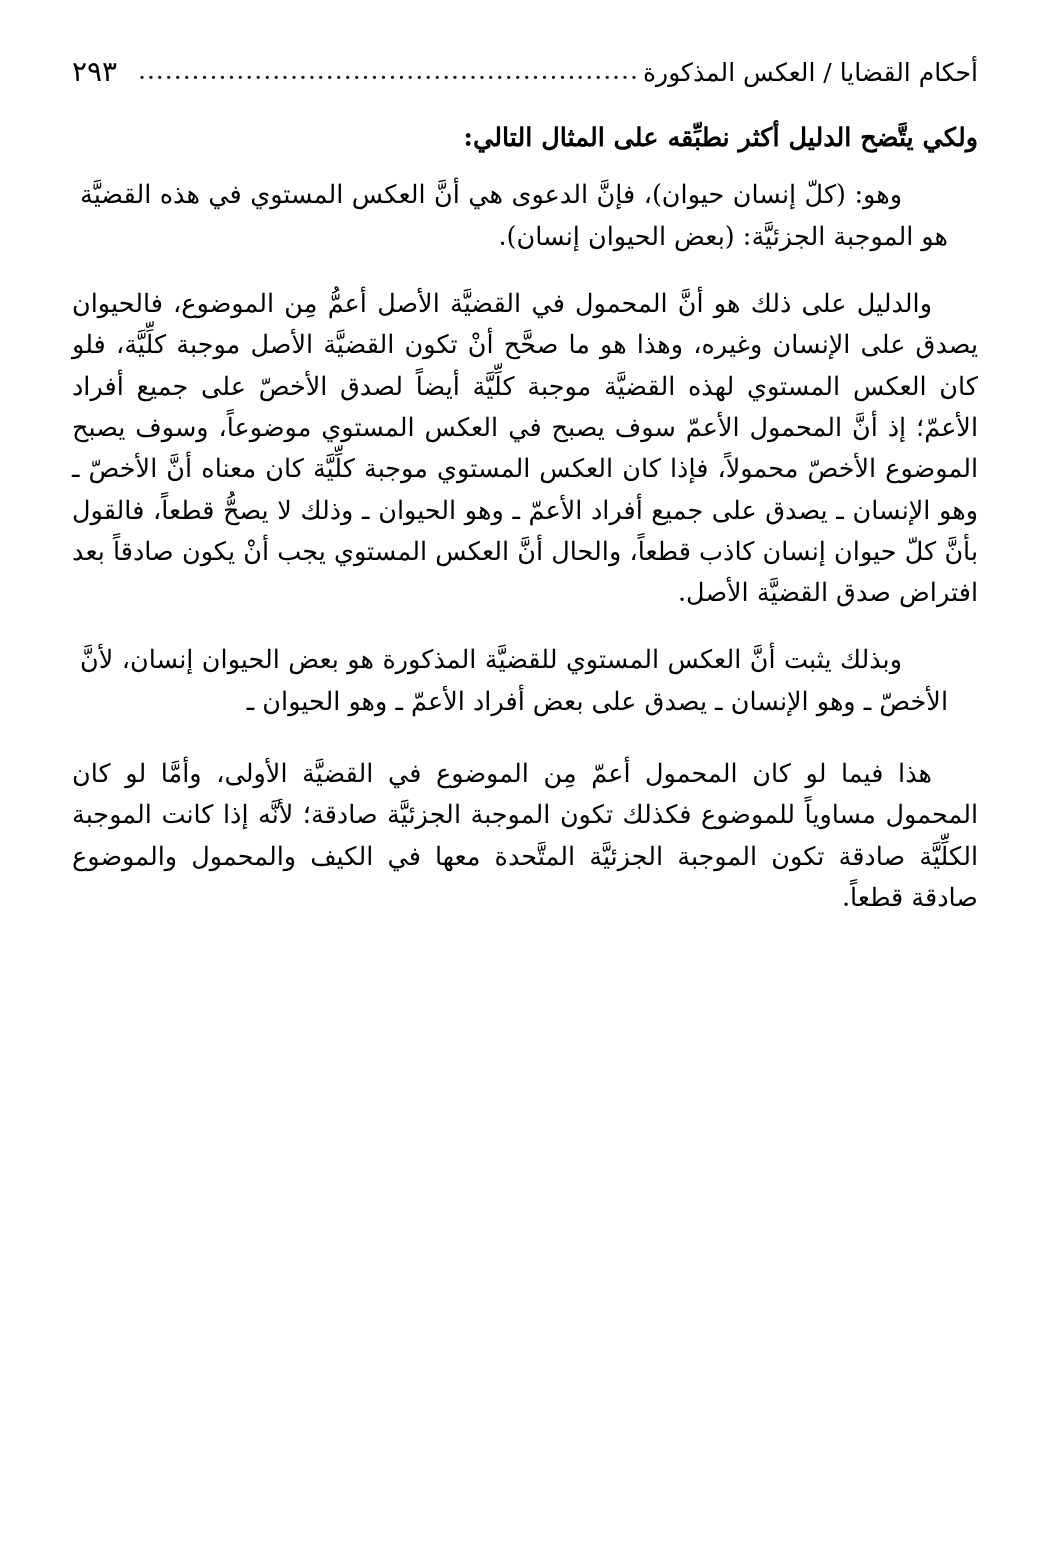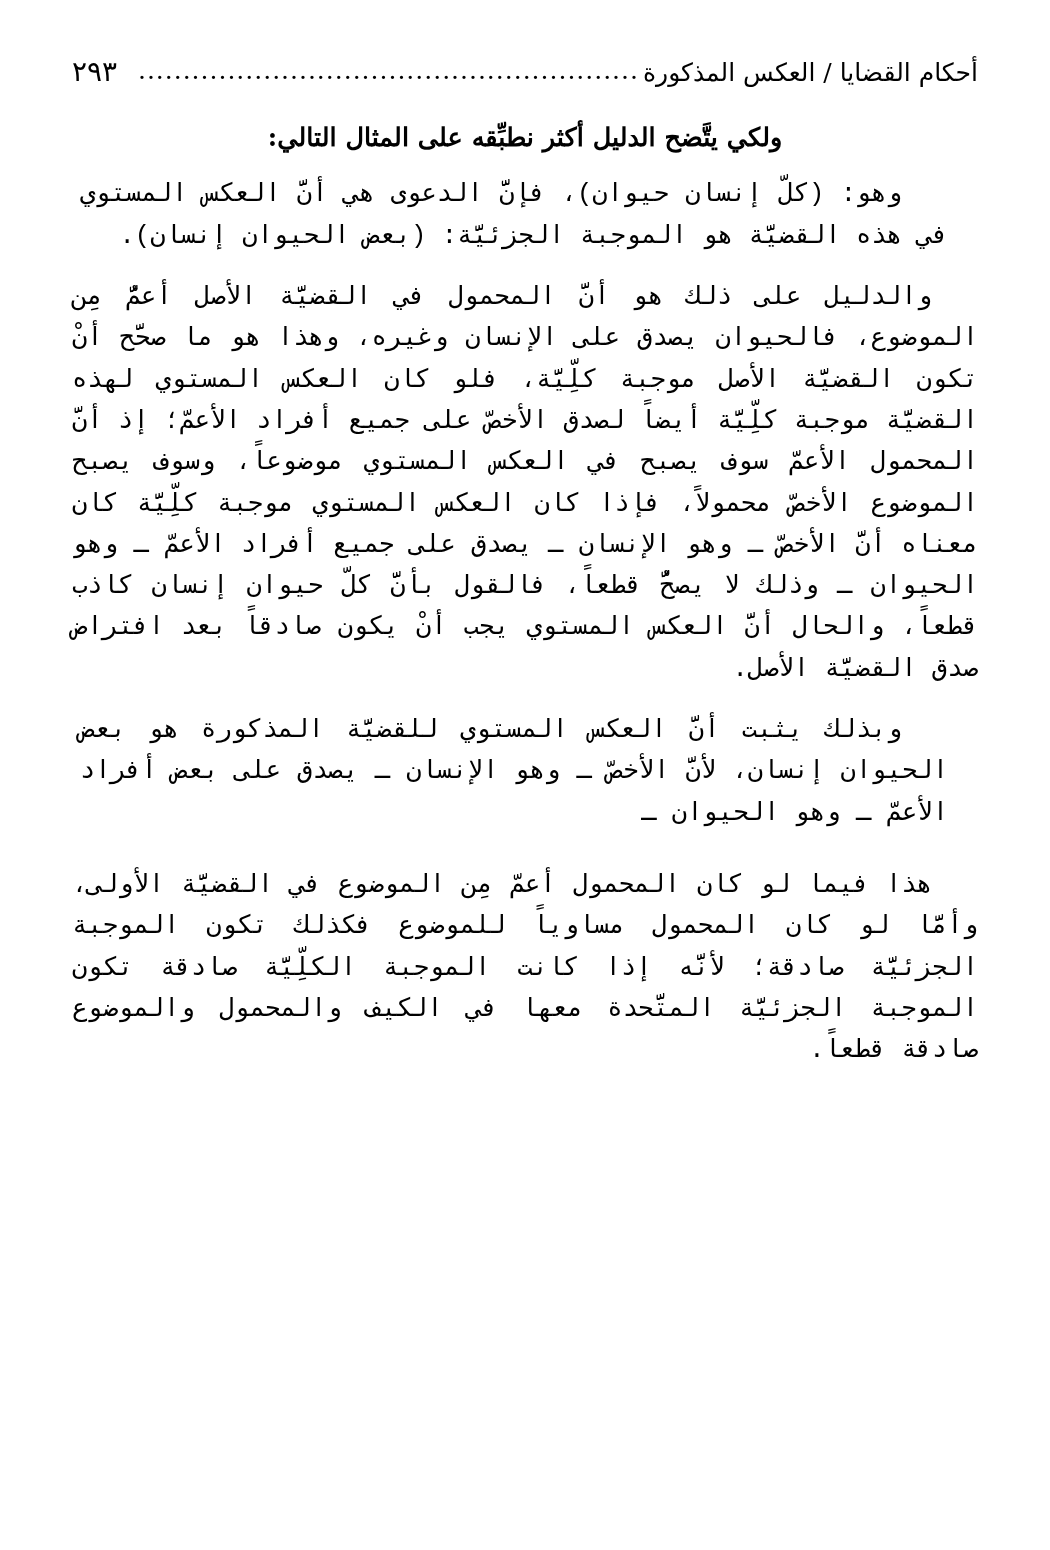--- a/index.html
+++ b/index.html
@@ -59,30 +59,28 @@
   .para {
     direction: rtl;
     text-align: justify;
     text-justify: inter-word;
     font-size: 25.5px;
     line-height: 1.62;
     margin: 0 0 14px 0;
   }
   .para.indent {
     text-indent: 46px;
-    font-family: Liberation Mono, monospace;
   }
   .para.bold {
     font-weight: bold;
-    text-align: center;
     font-size: 25.5px;
     margin: 14px 0 16px 0;
   }
   .para.gap-top {
-    margin-top: 20px;
+    margin-top: 26px;
   }
   .para.gap-top-lg {
     margin-top: 31px;
   }
   .para.narrow {
     padding-right: 30px;
     padding-left: 8px;
   }
   .para.justify-last {
     text-align: justify;

